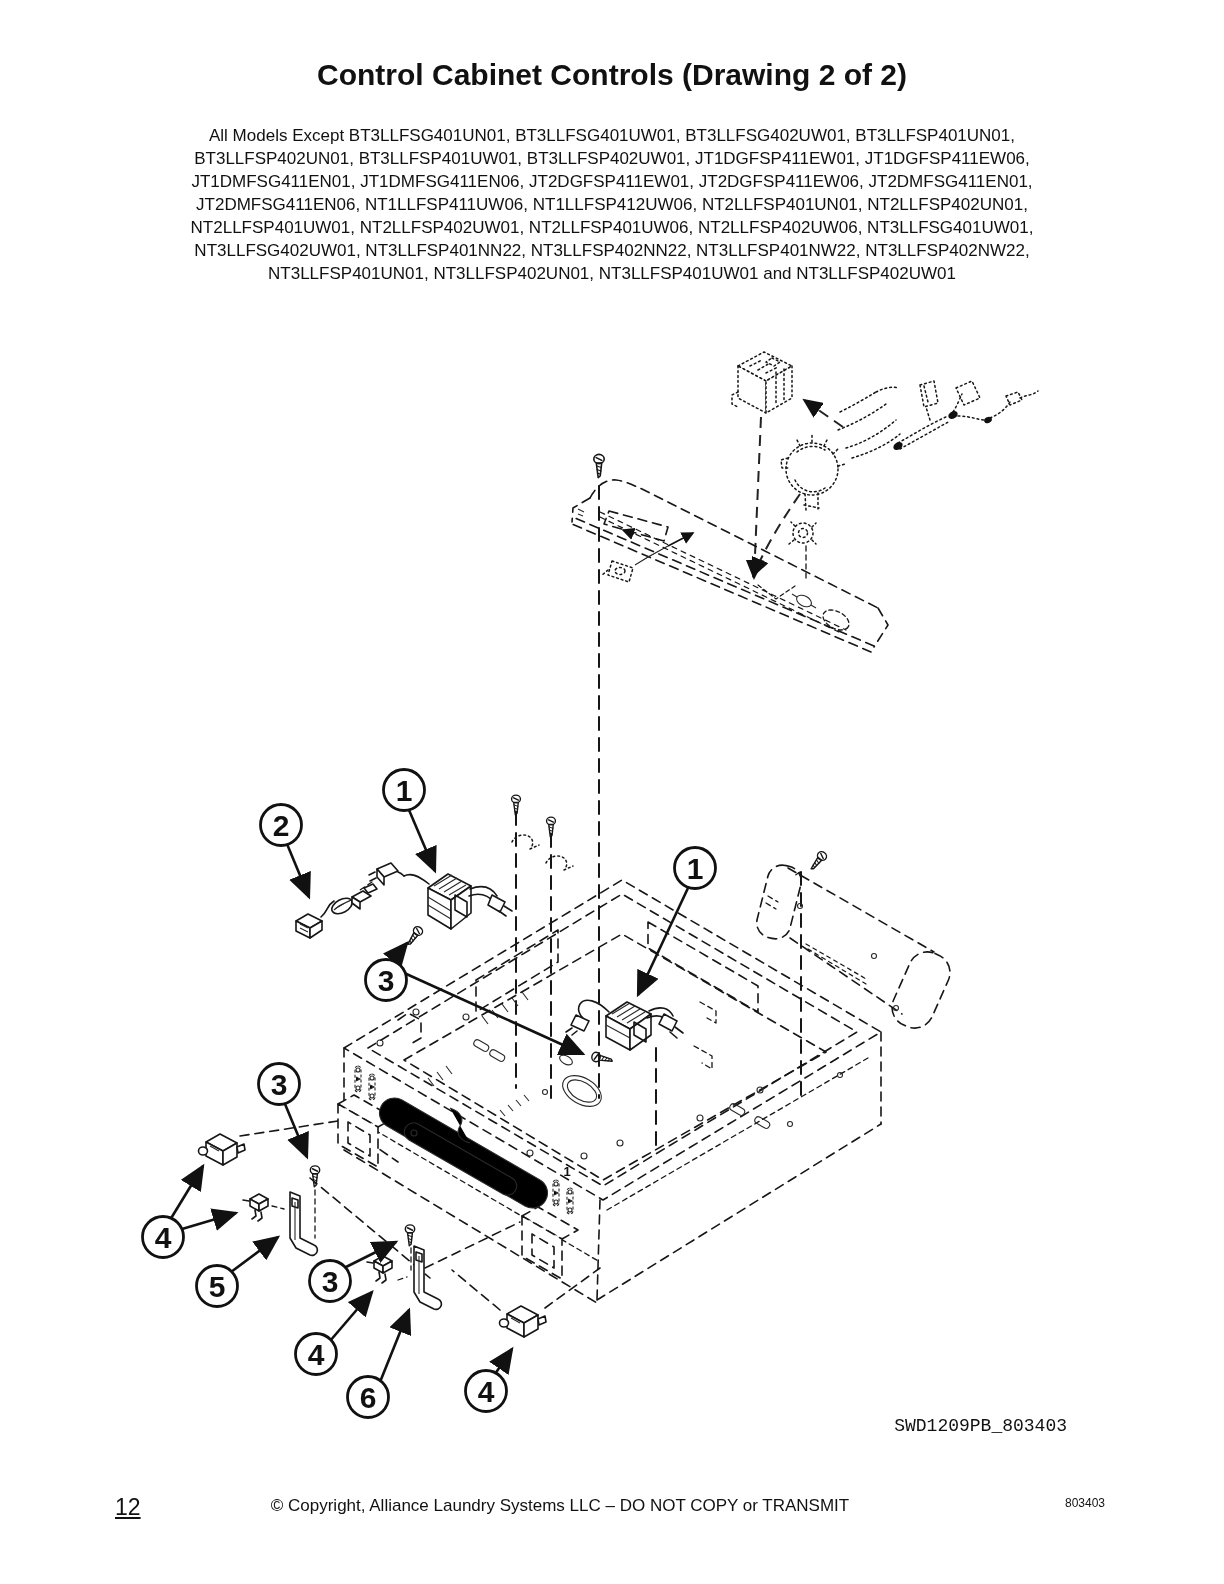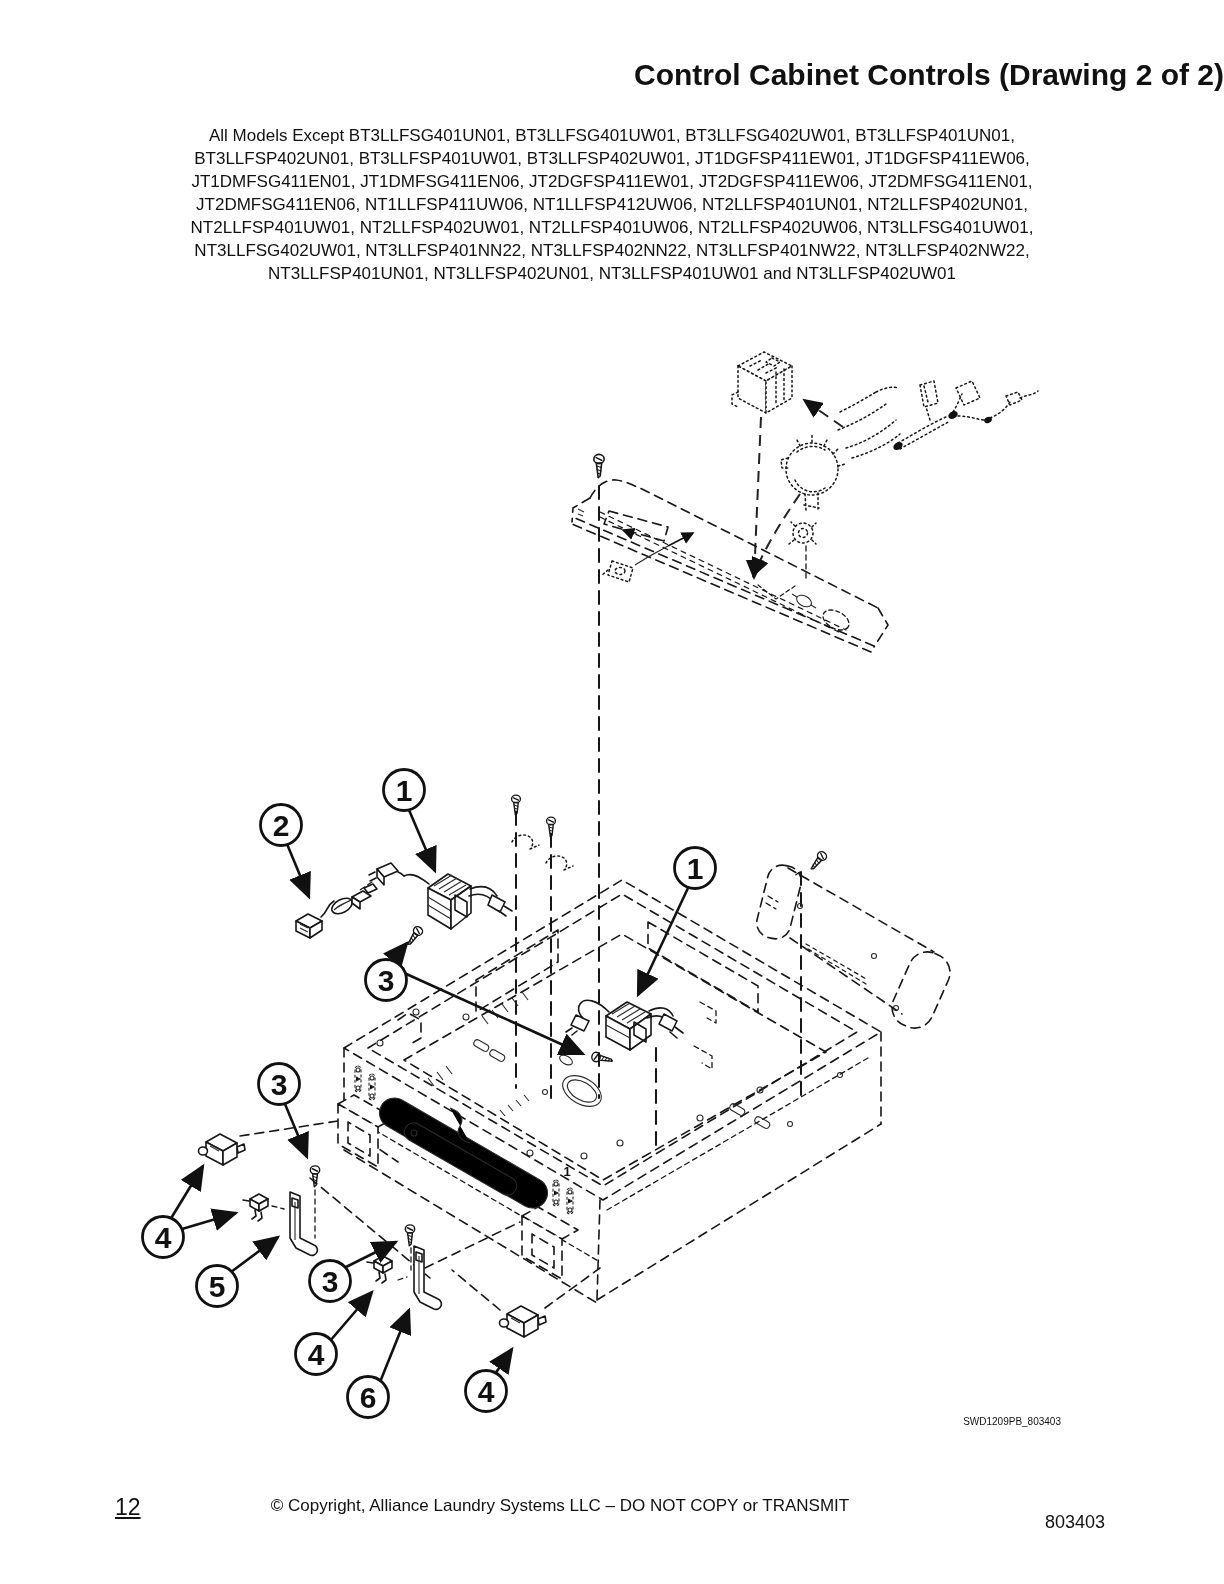--- a/index.html
+++ b/index.html
@@ -2,33 +2,33 @@
 <html><head>
 <meta charset="utf-8">
 <style>
   html,body{margin:0;padding:0;background:#e8e8e8;}
   #page{
     position:relative;width:1224px;height:1584px;background:#ffffff;
     font-family:"Liberation Sans", sans-serif;color:#111;overflow:hidden;
     margin:0 auto;
   }
   #title{
-    position:absolute;left:0;top:58px;width:1224px;text-align:right;
+    position:absolute;left:0;top:58px;width:1224px;text-align:center;
     font-size:30px;font-weight:bold;letter-spacing:0px;
   }
   #models{
     position:absolute;left:112px;top:100px;width:1000px;text-align:center;
     font-size:17px;line-height:23px;white-space:pre-line;margin-top:24px;
   }
   #figure-code{
-    position:absolute;right:163px;top:1416px;font-size:10px;
+    position:absolute;right:157px;top:1416px;font-size:18px;font-family:Liberation Mono, monospace;
   }
   #footer-page{position:absolute;left:115px;top:1494px;font-size:23px;text-decoration:underline;}
   #footer-copy{position:absolute;left:0;top:1496px;width:1120px;text-align:center;font-size:17px;}
-  #footer-doc{position:absolute;right:119px;top:1496px;font-size:18px;margin-top:16px;}
+  #footer-doc{position:absolute;right:119px;top:1496px;font-size:12px;}
   svg{position:absolute;left:0;top:0;}
   
   .ln{stroke:#161616;fill:none;stroke-width:1.6;stroke-linecap:round;stroke-linejoin:round;}
   .w{fill:#fff;}
   .dash{stroke-dasharray:9 6;}
   .dash2{stroke-dasharray:13 8;stroke-width:2;}
   .dsh-s{stroke-dasharray:5 4;stroke-width:1.3;}
   .dot{stroke-dasharray:1.8 3;stroke-width:1.5;}
   .thin{stroke-width:1.1;stroke:#2a2a2a;}
   .arrow{stroke:#111;stroke-width:2.6;fill:none;marker-end:url(#ah);}

